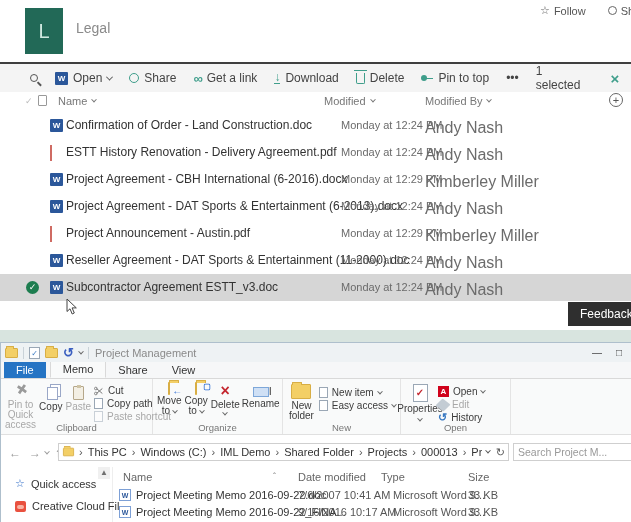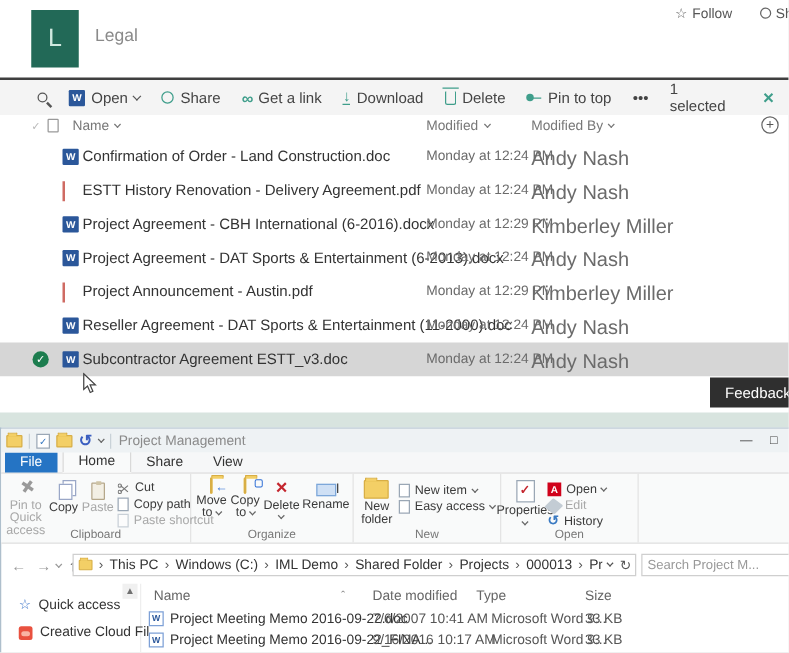--- a/index.html
+++ b/index.html
@@ -219,21 +219,21 @@
       <span class="close-x">×</span>
     </div>
 
     <div class="sp-listheader">
       <span class="hcheck">✓</span>
       <span class="hdoc"></span>
       <span class="hcol" style="left:58px">
         <span>Name</span>
           <span class="chev sm"></span>
       </span>
-      <span class="hcol" style="left:341px">
+      <span class="hcol" style="left:324px">
         <span>Modified</span>
           <span class="chev sm"></span>
       </span>
       <span class="hcol" style="left:425px">
         <span>Modified By</span>
           <span class="chev sm"></span>
       </span>
       <span class="plus-circ">+</span>
     </div>
 
@@ -305,21 +305,21 @@
       </span>
       <span class="tb-title">Project Management</span>
       <span class="win-ctrls">
         <span>—</span>
         <span>□</span>
       </span>
     </div>
 
     <div class="tabs">
       <span class="tab file">File</span>
-      <span class="tab active">Home</span>
+      <span class="tab active">Memo</span>
       <span class="tab">Share</span>
       <span class="tab">View</span>
     </div>
 
     <div class="ribbon">
       <div class="rgroup" style="width:152px">
         <div class="bigbtn dim">
           <span class="pinbig">✚</span>
           <span>Pin to Quick access</span>
         </div>

